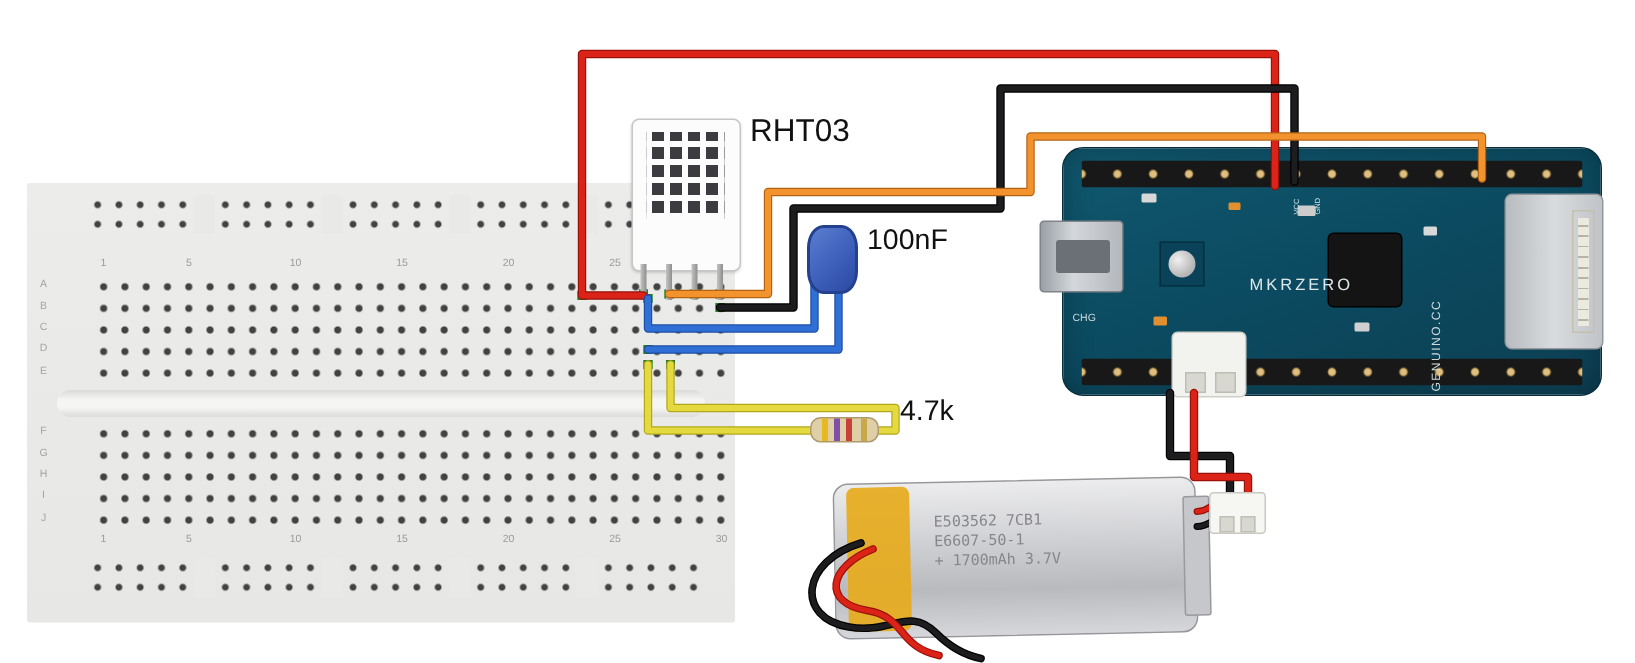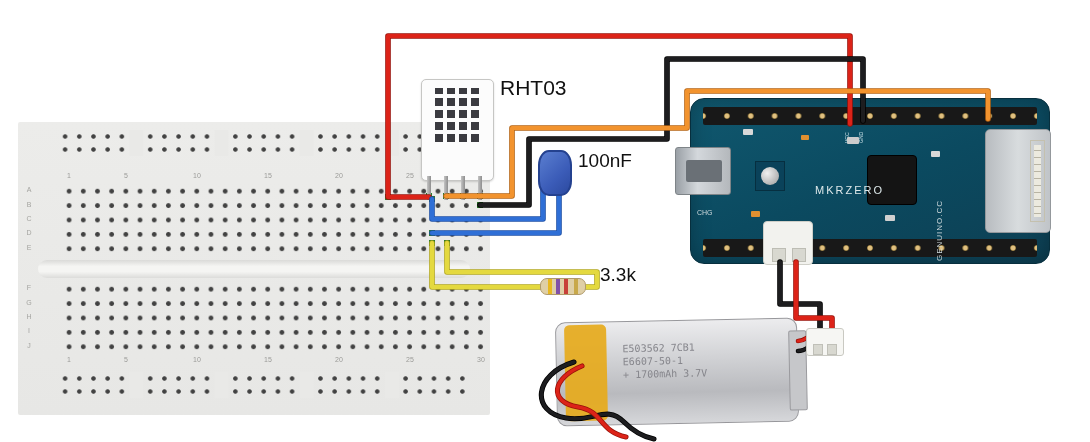--- a/index.html
+++ b/index.html
@@ -35,21 +35,21 @@
   .diagram-label{position:absolute;color:#111;z-index:7;}
   
   .capacitor{position:absolute;left:538px;top:150px;width:30px;height:42px;z-index:6;
              border-radius:11px/15px;border:2px solid #24418f;
              background:linear-gradient(135deg,#5a7ed0,#3b5cb8 60%,#2c4aa0);}
   
   .resistor{position:absolute;left:540px;top:278px;width:44px;height:15px;z-index:6;
             background:#dfcfa6;border:1px solid #b09a6a;border-radius:7px;}
   .band{position:absolute;top:0;width:4px;height:100%;}
   
-  .mkr-board{position:absolute;left:690px;top:98px;width:358px;height:164px;z-index:3;
+  .mkr-board{position:absolute;left:708px;top:98px;width:358px;height:164px;z-index:3;
              background:linear-gradient(160deg,#10586f,#0b4a60 50%,#0d3f53);
              border:1px solid #072f3e;border-radius:14px;box-shadow:inset 0 0 20px rgba(0,0,0,.25);}
   .pin-header{position:absolute;left:12px;width:334px;height:18px;background:#181818;border-radius:2px;
               background-image:radial-gradient(circle,#e0c080 2px,#7a6430 2.8px,transparent 3.2px);
               background-size:23.85px 100%;background-position:12px 50%;}
   .pin-header.top{top:8px;} .pin-header.bottom{top:140px;}
   .usb{position:absolute;left:-16px;top:48px;width:54px;height:46px;border-radius:3px;
        background:linear-gradient(90deg,#9aa0a6,#d4d8dc 40%,#b4b8bc);border:1px solid #7e8488;}
   .usb-slot{position:absolute;left:10px;top:12px;width:36px;height:22px;background:#6a7076;border-radius:2px;}
   .reset-btn{position:absolute;left:64px;top:62px;width:28px;height:28px;background:#0a425a;border:1px solid #062f40;}
@@ -152,21 +152,21 @@
 
   <div class="capacitor"></div>
   <div class="diagram-label" style="left:578px;top:150px;font-size:19px">100nF</div>
 
   <div class="resistor">
     <div class="band" style="left:7px;background:#e8b820"></div>
     <div class="band" style="left:15px;background:#8050a8"></div>
     <div class="band" style="left:23px;background:#c84038"></div>
     <div class="band" style="left:33px;background:#c8a84a"></div>
   </div>
-  <div class="diagram-label" style="left:600px;top:264px;font-size:19px">3.3k</div>
+  <div class="diagram-label" style="left:600px;top:264px;font-size:19px">4.7k</div>
 
   <div class="mkr-board">
     <div class="pin-header top"></div>
     <div class="pin-header bottom"></div>
     <div class="usb">
       <div class="usb-slot"></div>
     </div>
     <div class="reset-btn">
       <div class="reset-cap"></div>
     </div>

